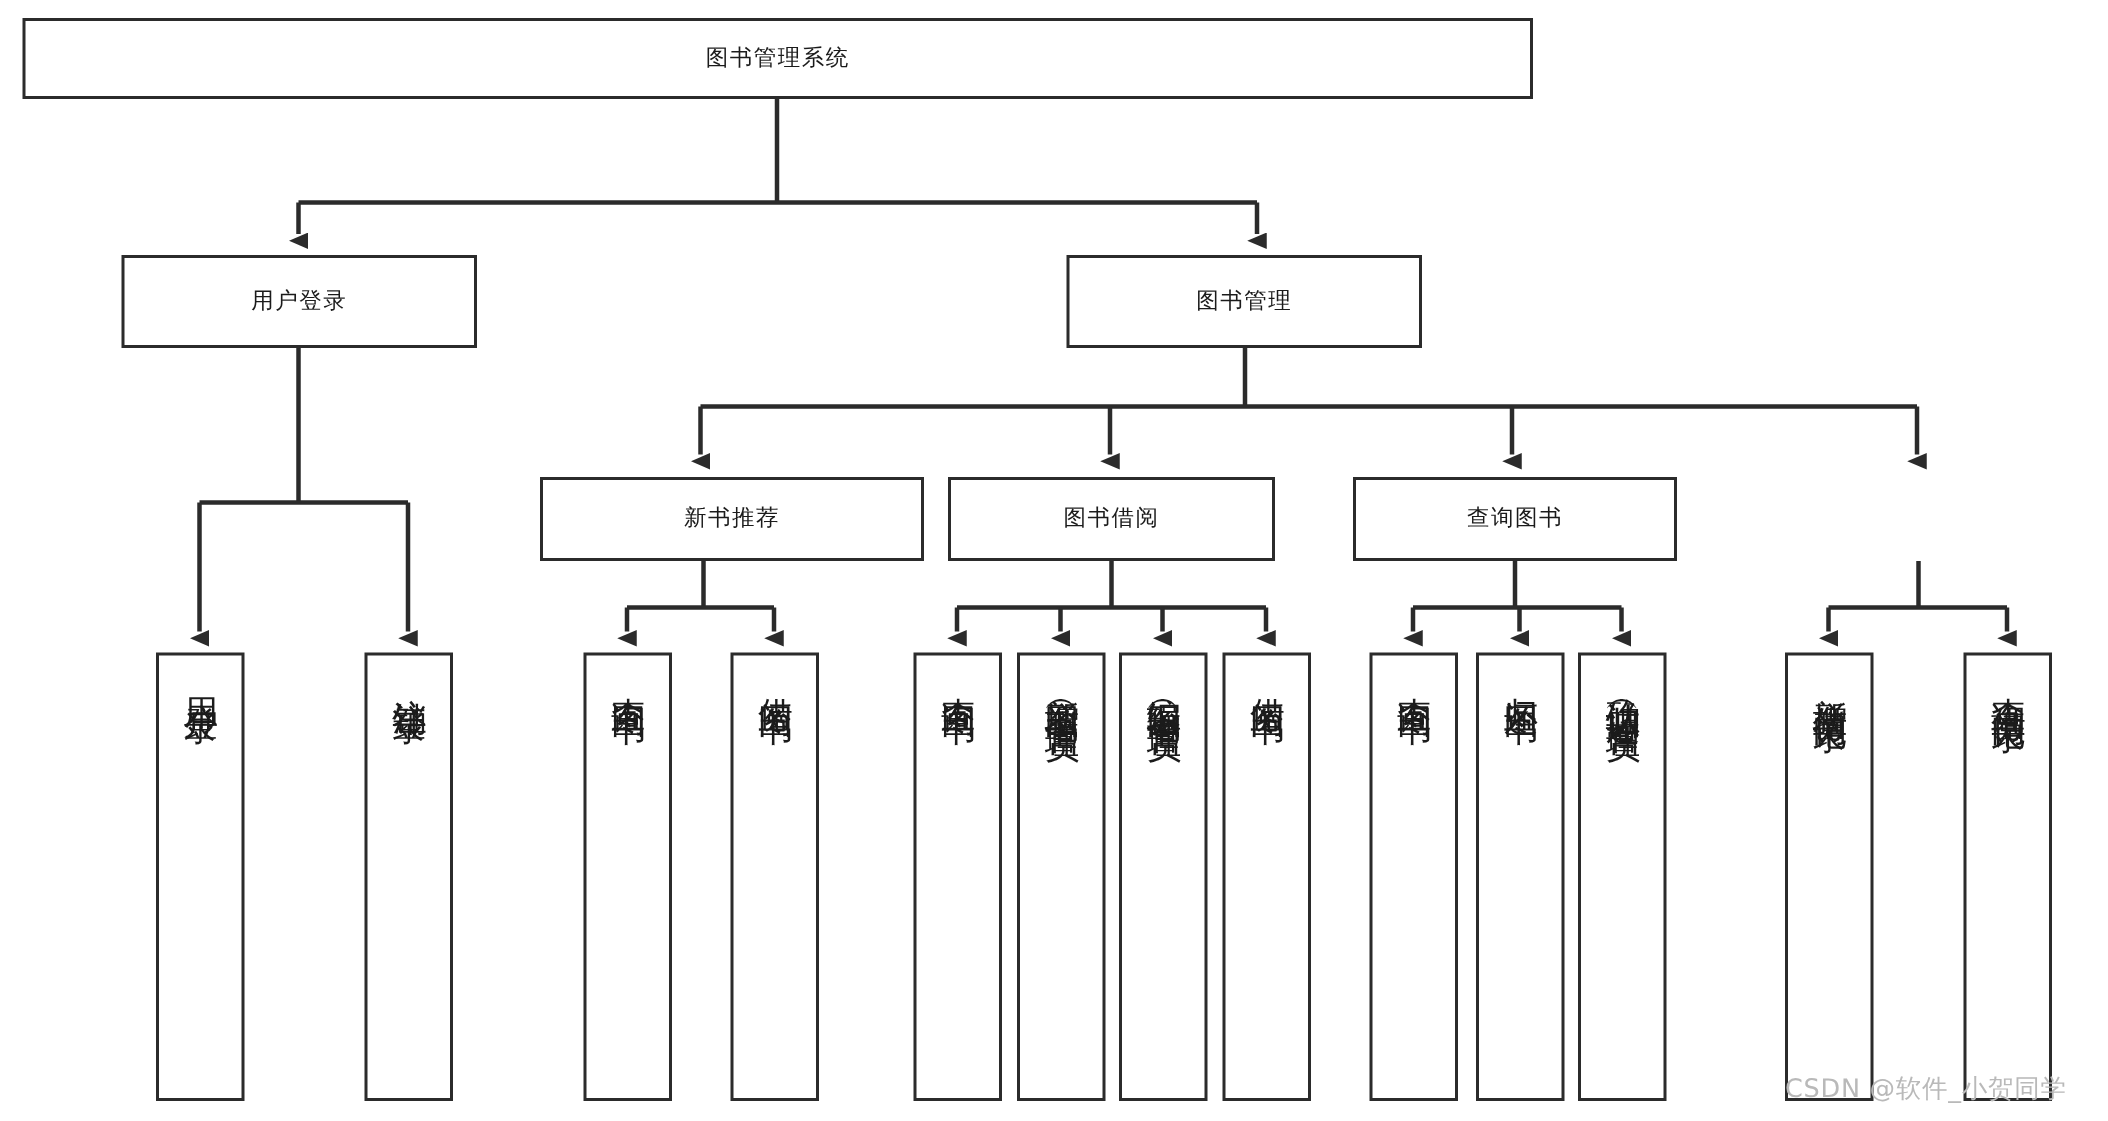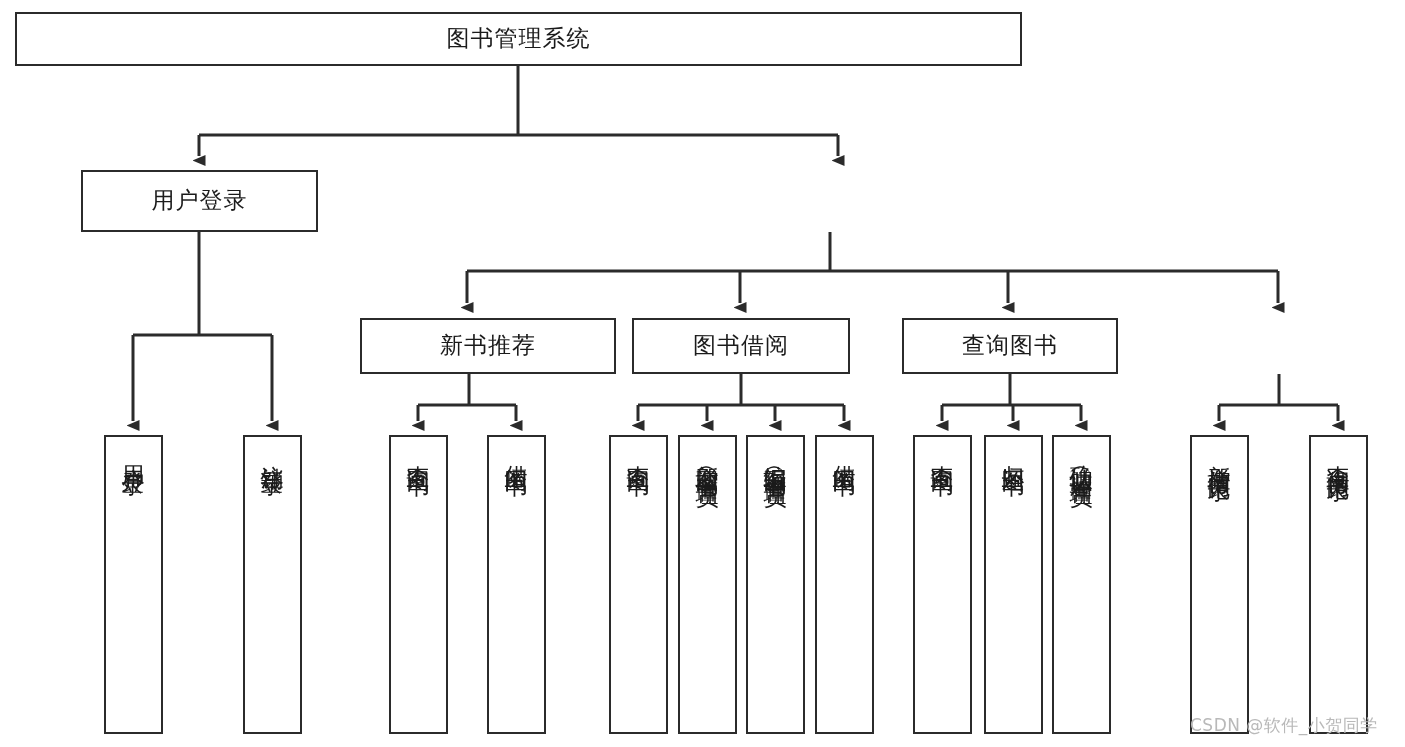--- a/index.html
+++ b/index.html
@@ -32,21 +32,21 @@
     box-sizing: border-box;
     background: #ffffff;
     border: 2px solid #2b2b2b;
     display: flex;
     align-items: center;
     justify-content: center;
     text-align: center;
   }
   .node .label {
     display: block;
-    font-size: 23px;
+    font-size: 15px;
     line-height: 1.18;
     color: #1b1b1b;
     letter-spacing: 1px;
     white-space: nowrap;
   }
   .node.vertical {
     align-items: flex-start;
     justify-content: center;
     padding-top: 10px;
   }
@@ -123,20 +123,23 @@
     </g>
   </svg>
 
   <div class="node" style="left:15px; top:12px; width:1007px; height:54px;">
     <span class="label">图书管理系统</span>
   </div>
 
   <div class="node" style="left:81px; top:170px; width:237px; height:62px;">
     <span class="label">用户登录</span>
   </div>
+  <div class="node" style="left:711px; top:170px; width:237px; height:62px;">
+    <span class="label">图书管理</span>
+  </div>
 
   <div class="node" style="left:360px; top:318px; width:256px; height:56px;">
     <span class="label">新书推荐</span>
   </div>
   <div class="node" style="left:632px; top:318px; width:218px; height:56px;">
     <span class="label">图书借阅</span>
   </div>
   <div class="node" style="left:902px; top:318px; width:216px; height:56px;">
     <span class="label">查询图书</span>
   </div>

